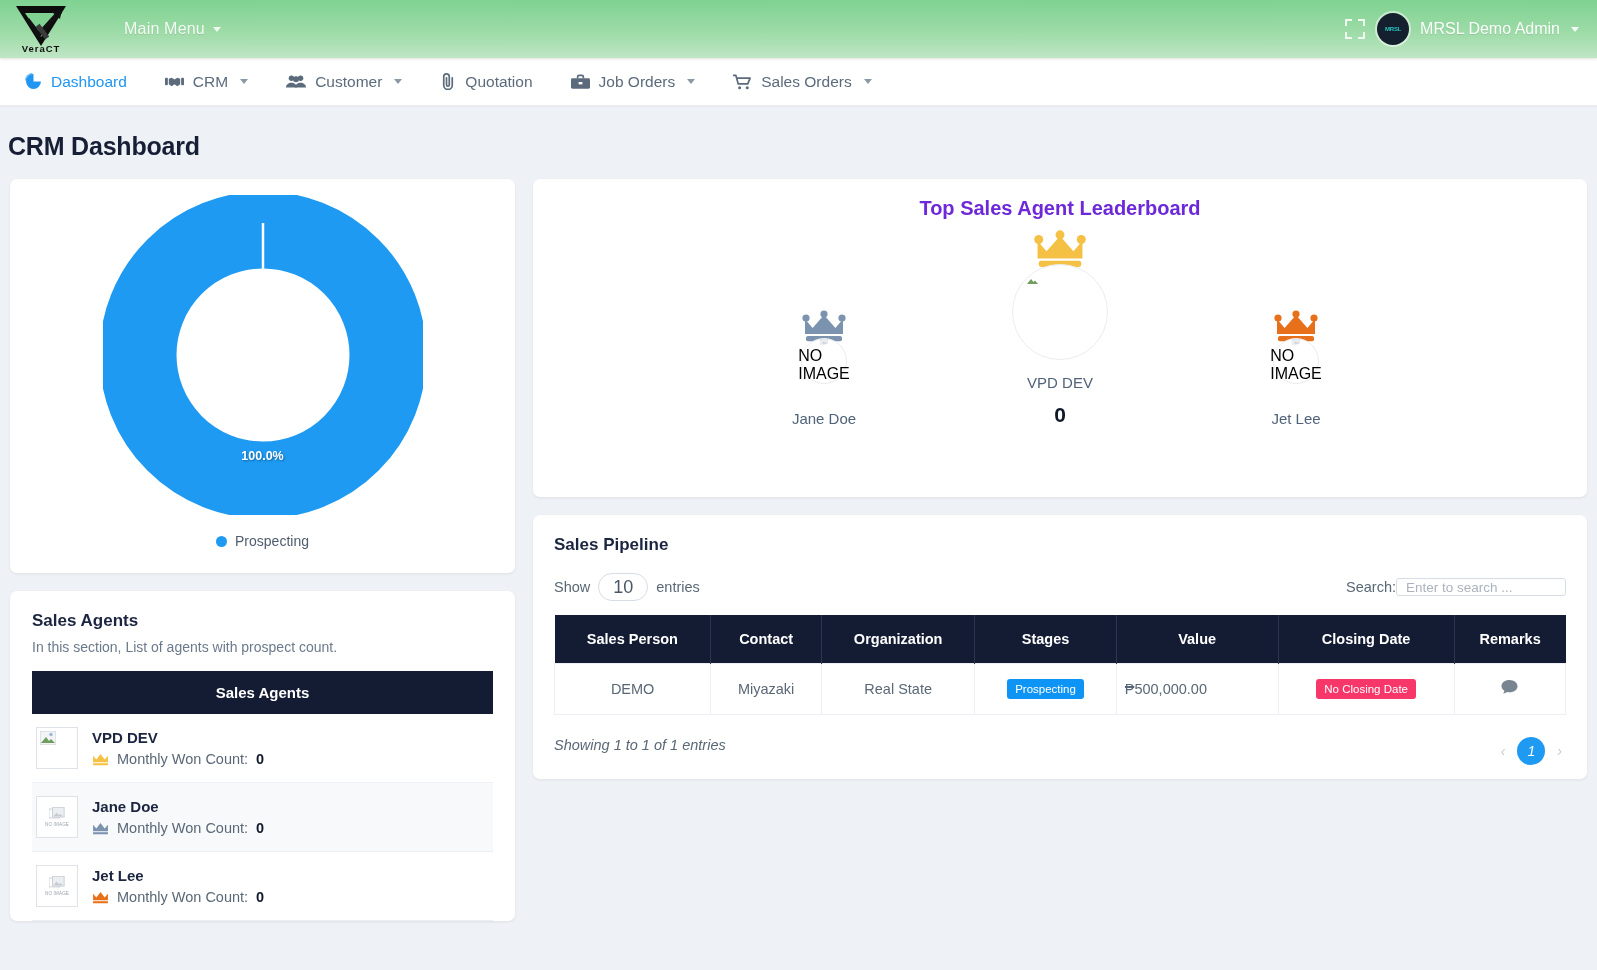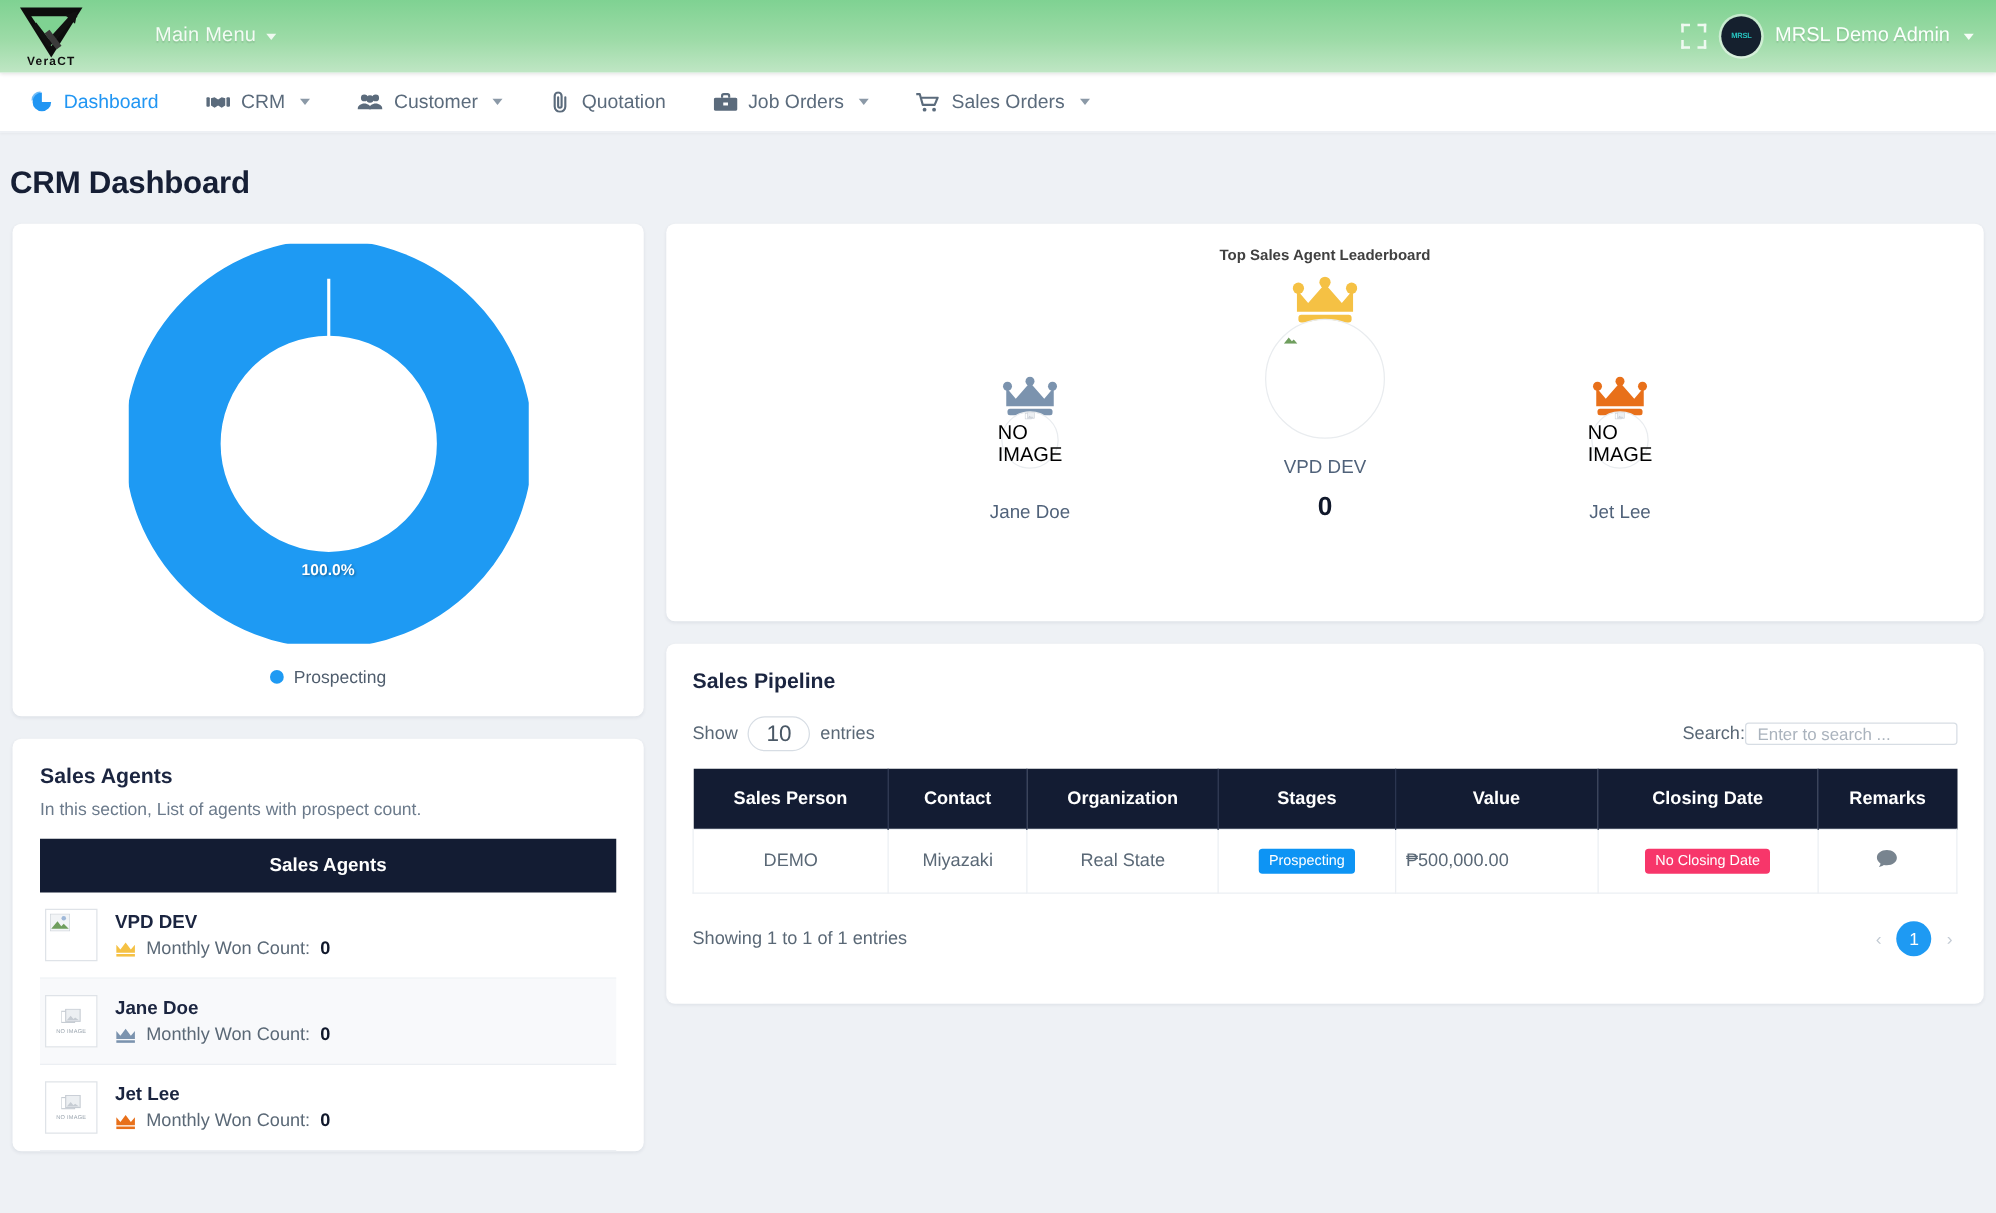--- a/index.html
+++ b/index.html
@@ -103,39 +103,39 @@
   .noimg .ph { width:16px;height:13px; }
   .noimg .cap { font-size:4.5px; color:#9aa4ae; letter-spacing:.2px; }
   .brokenimg { width:42px;height:42px;border:1px solid #dfe3e8;background:#fff;flex:0 0 42px;position:relative;}
   .brokenimg svg{position:absolute;left:3px;top:3px;}
   .sa-name { font-size:15px; font-weight:bold; color:#1b2540; }
   .sa-count { font-size:14.5px; color:#5a6876; margin-top:5px; display:flex; align-items:center; gap:8px;}
   .sa-count b { color:#10182b; }
 
   
   .lb-card { padding: 18px 20px 26px; min-height: 318px; }
-  .lb-title { text-align:center; font-size:12px; font-weight:bold; color:#404040; margin-bottom: 4px;}
+  .lb-title { text-align:center; font-size:20px; font-weight:bold; color:#6d28d9; margin-bottom: 4px;}
   .lb-row { display:flex; justify-content:center; align-items:flex-end; gap: 74px; margin-top: 10px;}
   .lb-col { display:flex; flex-direction:column; align-items:center; width: 162px;}
   .lb-col.center { margin-bottom: 0; }
   .lb-photo-sm {
     width:46px;height:46px;border-radius:50%;border:1px solid #e9ecef;background:#fff;
     display:flex;flex-direction:column;align-items:center;justify-content:center;gap:2px;
   }
   .lb-photo-lg {
     width:96px;height:96px;border-radius:50%;border:1px solid #e9ecef;background:#fff;position:relative;
   }
   .lb-photo-lg svg { position:absolute; left:14px; top:10px; }
   .lb-name { font-size:15px; color:#50627a; margin-top:26px; }
   .lb-name.center { margin-top:14px; }
   .lb-score { font-size:21px; font-weight:bold; color:#10182b; margin-top:12px; }
   .crown { margin-bottom:-4px; }
 
   
-  .pl-card { padding: 20px 21px 38px; }
+  .pl-card { padding: 20px 21px 14px; }
   .pl-title { font-size:17px; font-weight:bold; color:#1b2540; }
   .pl-sub { font-size:14px; color:#6b7a8b; margin-top:8px; }
   .pl-controls { display:flex; align-items:center; margin-top:18px; }
   .show-grp { display:flex; align-items:center; gap:8px; font-size:14.5px; color:#5a6876; }
   .show-input {
     width:50px;height:28px;border:1px solid #d7dde4;border-radius:14px;
     text-align:center;font-size:18px;color:#4a5866;font-family:inherit;background:#fff;
   }
   .search-grp { margin-left:auto; display:flex; align-items:center; gap:0; font-size:14.5px; color:#5a6876; }
   .search-input {
@@ -152,21 +152,21 @@
   thead th:last-child { border-right:0; }
   tbody td {
     font-size:14.5px; color:#5a6876; text-align:center;
     padding: 15px 8px; border:1px solid #eceff3;
   }
   td.num { text-align:left; padding-right:16px; }
   .badge {
     display:inline-block; padding: 3px 8px; border-radius:3px;
     font-size:11.5px; color:#fff; font-weight:normal; line-height:1.25;
   }
-  .pl-footer { display:flex; align-items:center; margin-top:22px; }
+  .pl-footer { display:flex; align-items:flex-start; margin-top:22px;font-style:italic; }
   .pl-info { font-size:14.5px; color:#5a6876; }
   .pager { margin-left:auto; display:flex; align-items:center; gap:8px; }
   .pg-arrow { color:#c3cbd4; font-size:14px; cursor:pointer; padding: 0 4px;}
   .pg-num {
     width:28px;height:28px;border-radius:50%;background:#1e9af3;color:#fff;
     display:flex;align-items:center;justify-content:center;font-size:14px;cursor:pointer;
   }
 </style>
 </head>
 <body>

